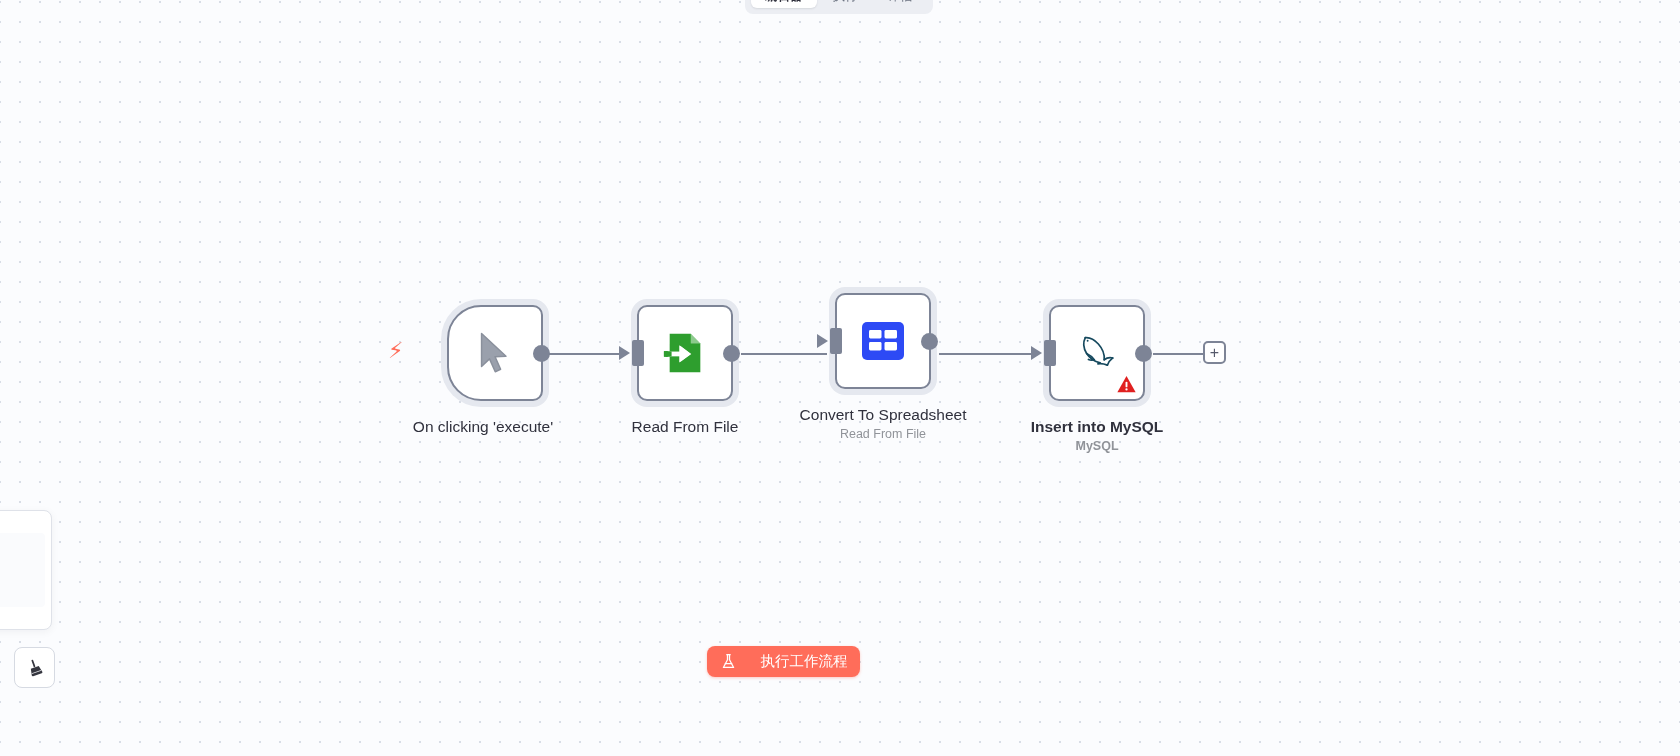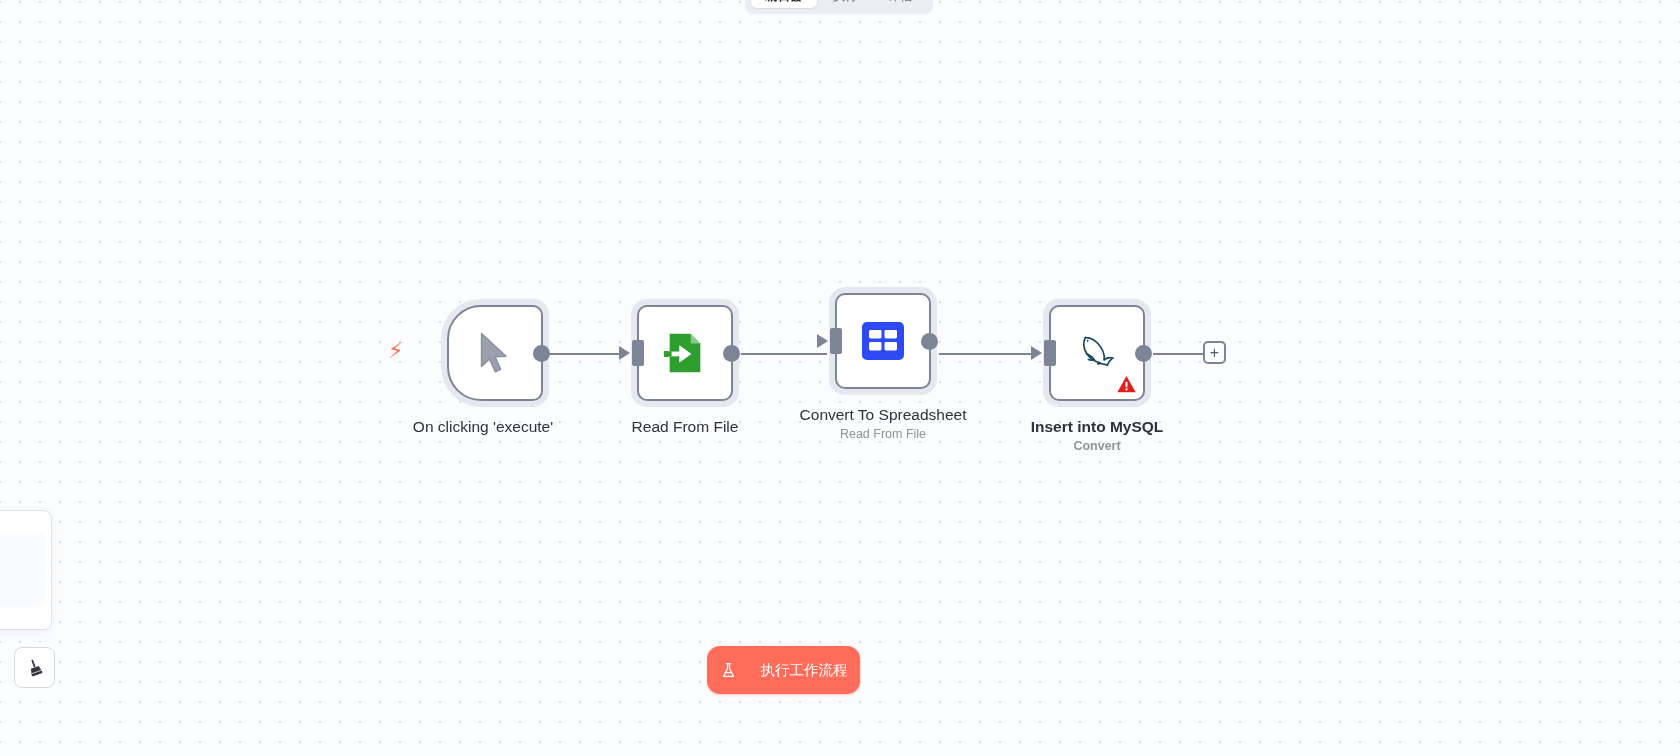--- a/index.html
+++ b/index.html
@@ -172,23 +172,23 @@
     display: flex; align-items: center; justify-content: center;
     font-size: 16px; color: #565a6b;
     line-height: 1;
     cursor: pointer;
   }
 
   
   #exec-btn {
     position: absolute;
     left: 707px; top: 646px;
-    width: 153px; height: 48px;
+    width: 153px; height: 31px;
     background: #ff6d5a;
-    border-radius: 13px;
+    border-radius: 8px;
     display: flex; align-items: center; justify-content: center;
     gap: 24px;
     color: #ffffff;
     font-size: 14.5px;
     cursor: pointer;
     box-shadow: 0 1px 3px rgba(255,109,90,.35);
     z-index: 20;
   }
 </style>
 </head>
@@ -290,21 +290,21 @@
         <div class="warn-badge">
           <svg width="21" height="21" viewBox="0 0 22 22">
             <path d="M11 2.2 L20.6 19.2 H1.4 Z" fill="#e02020"></path>
             <rect x="10" y="8" width="2" height="6" rx="1" fill="#ffffff"></rect>
             <circle cx="11" cy="16.2" r="1.2" fill="#ffffff"></circle>
           </svg>
         </div>
         <div class="out-dot"></div>
       </div>
       <div class="node-label">Insert into MySQL</div>
-      <div class="node-sub">Convert</div>
+      <div class="node-sub">MySQL</div>
     </div>
 
     <div class="plus-btn">+</div>
 
   </div>
 
   <div id="exec-btn">
     <svg width="17" height="17" viewBox="0 0 20 20">
       <g fill="none" stroke="#ffffff" stroke-width="1.5" stroke-linecap="round" stroke-linejoin="round">
         <path d="M8 2 h4"></path>

